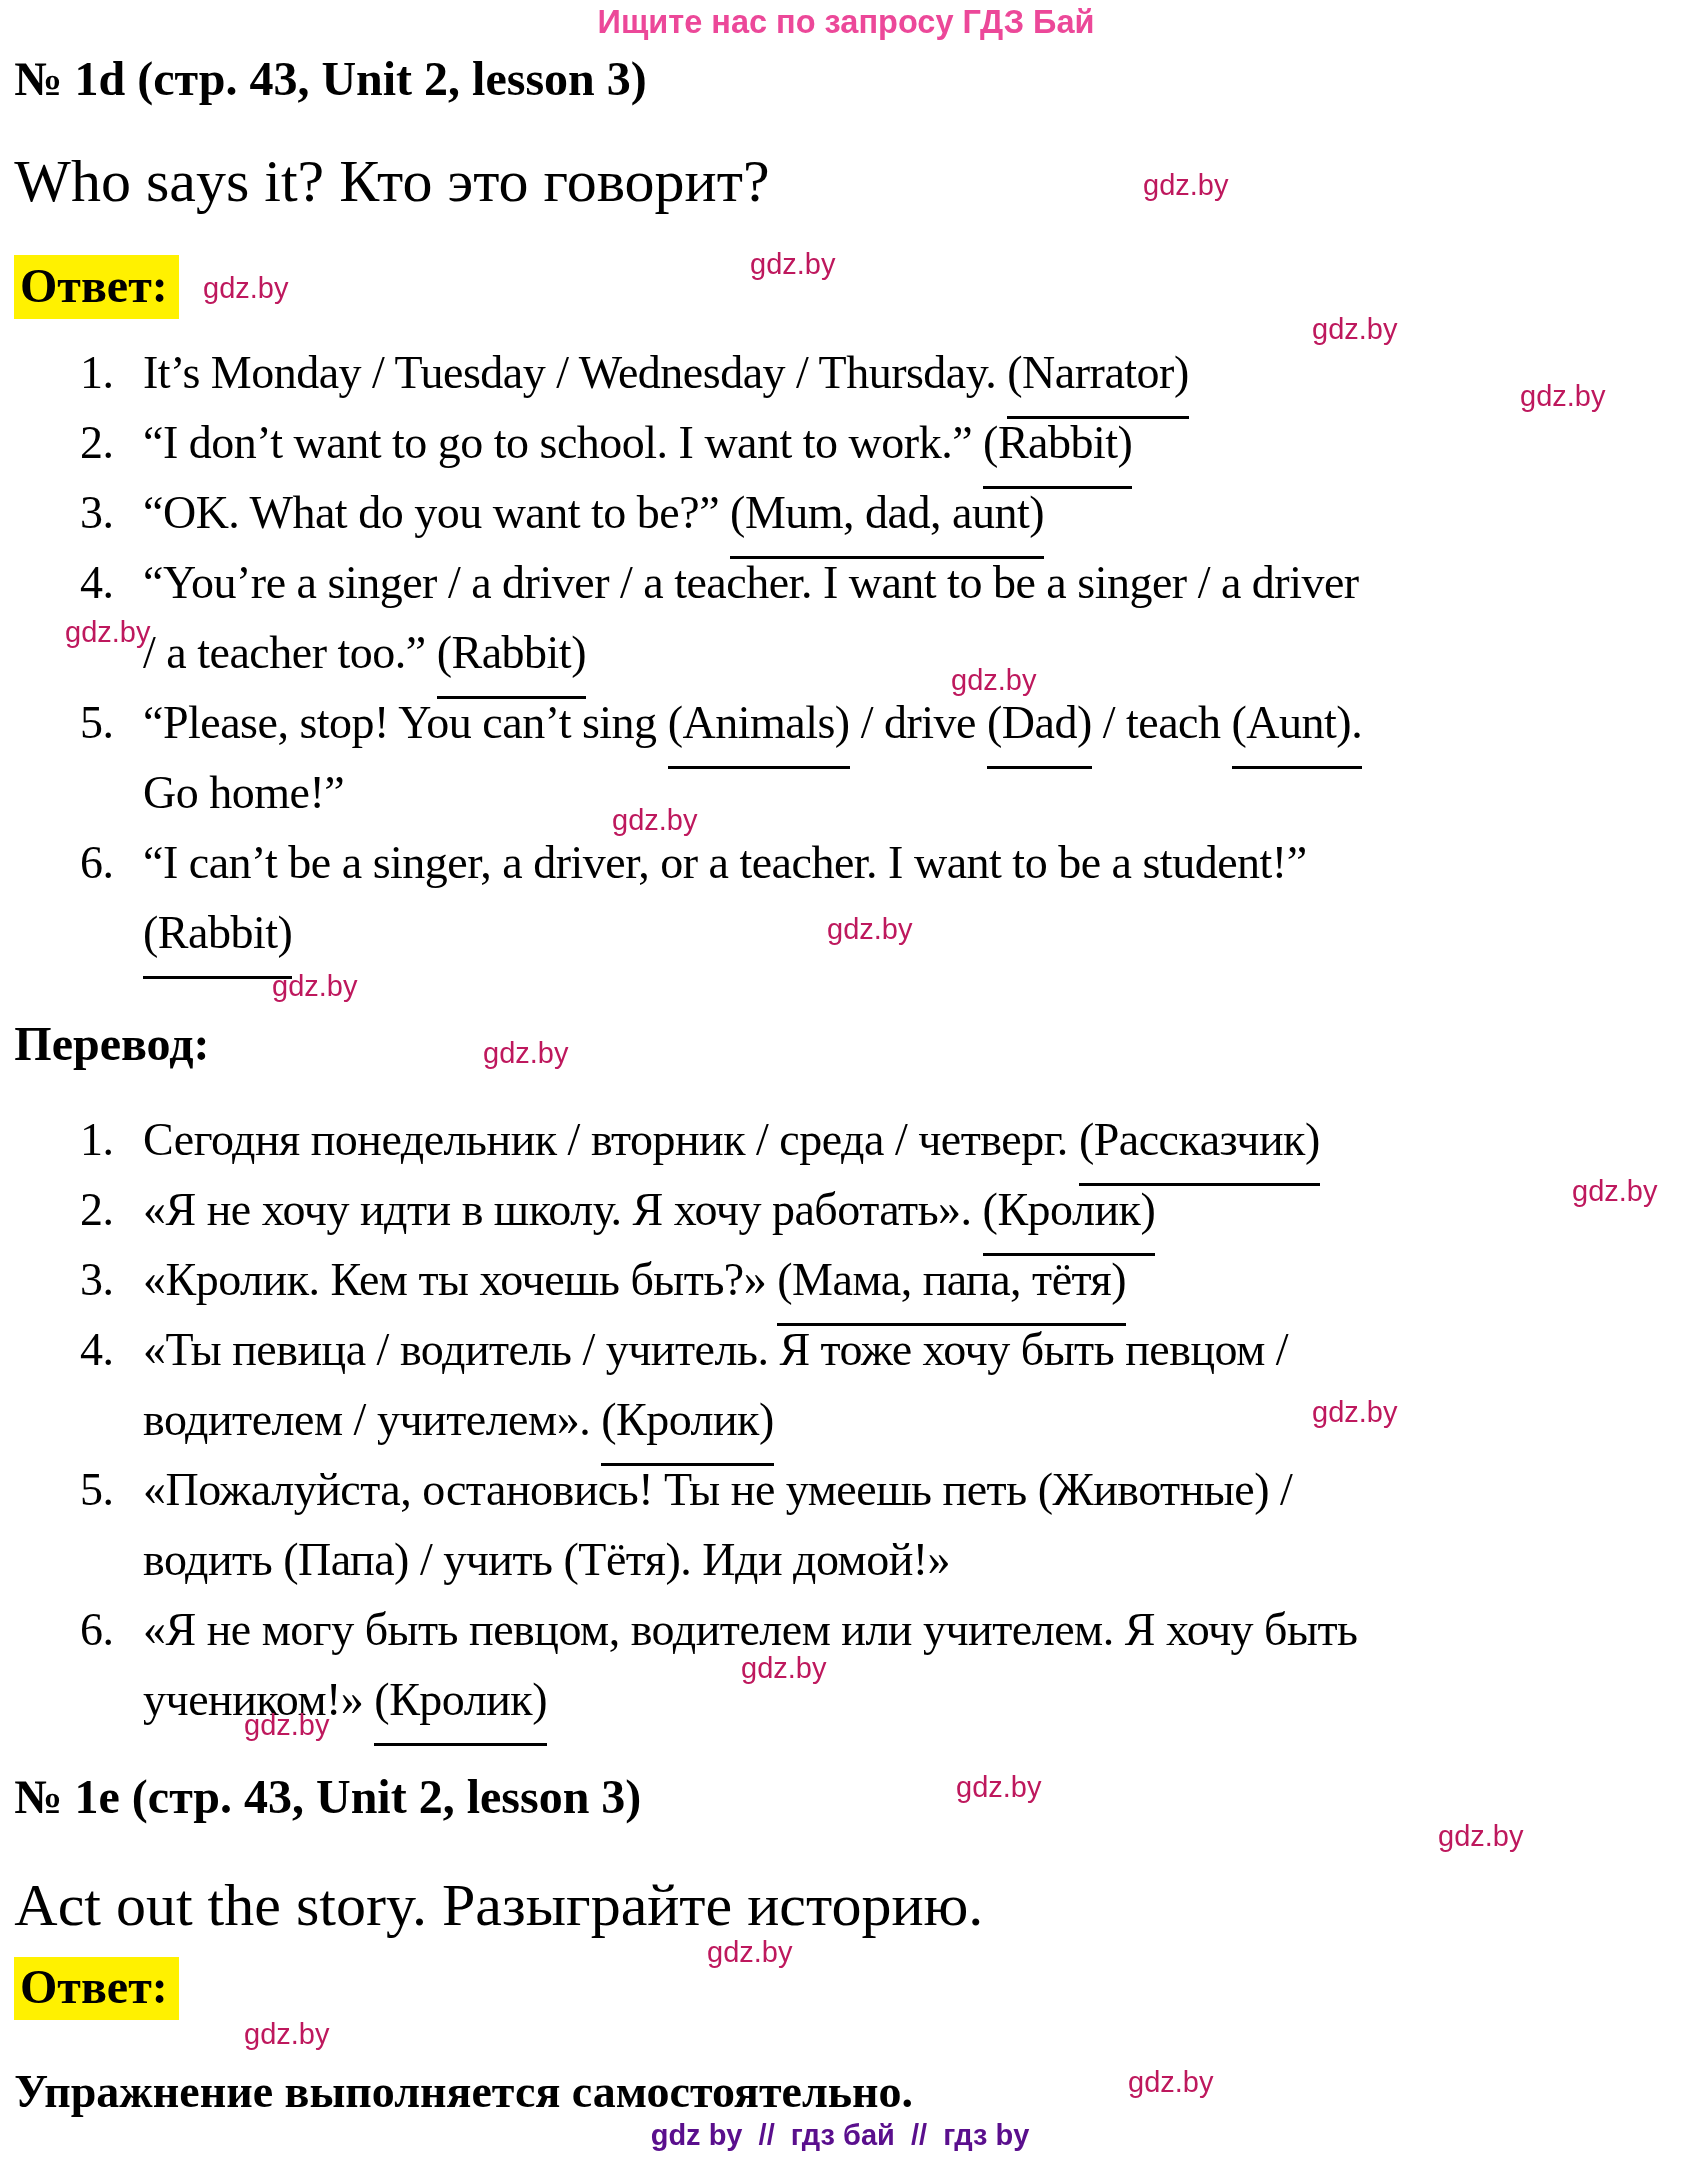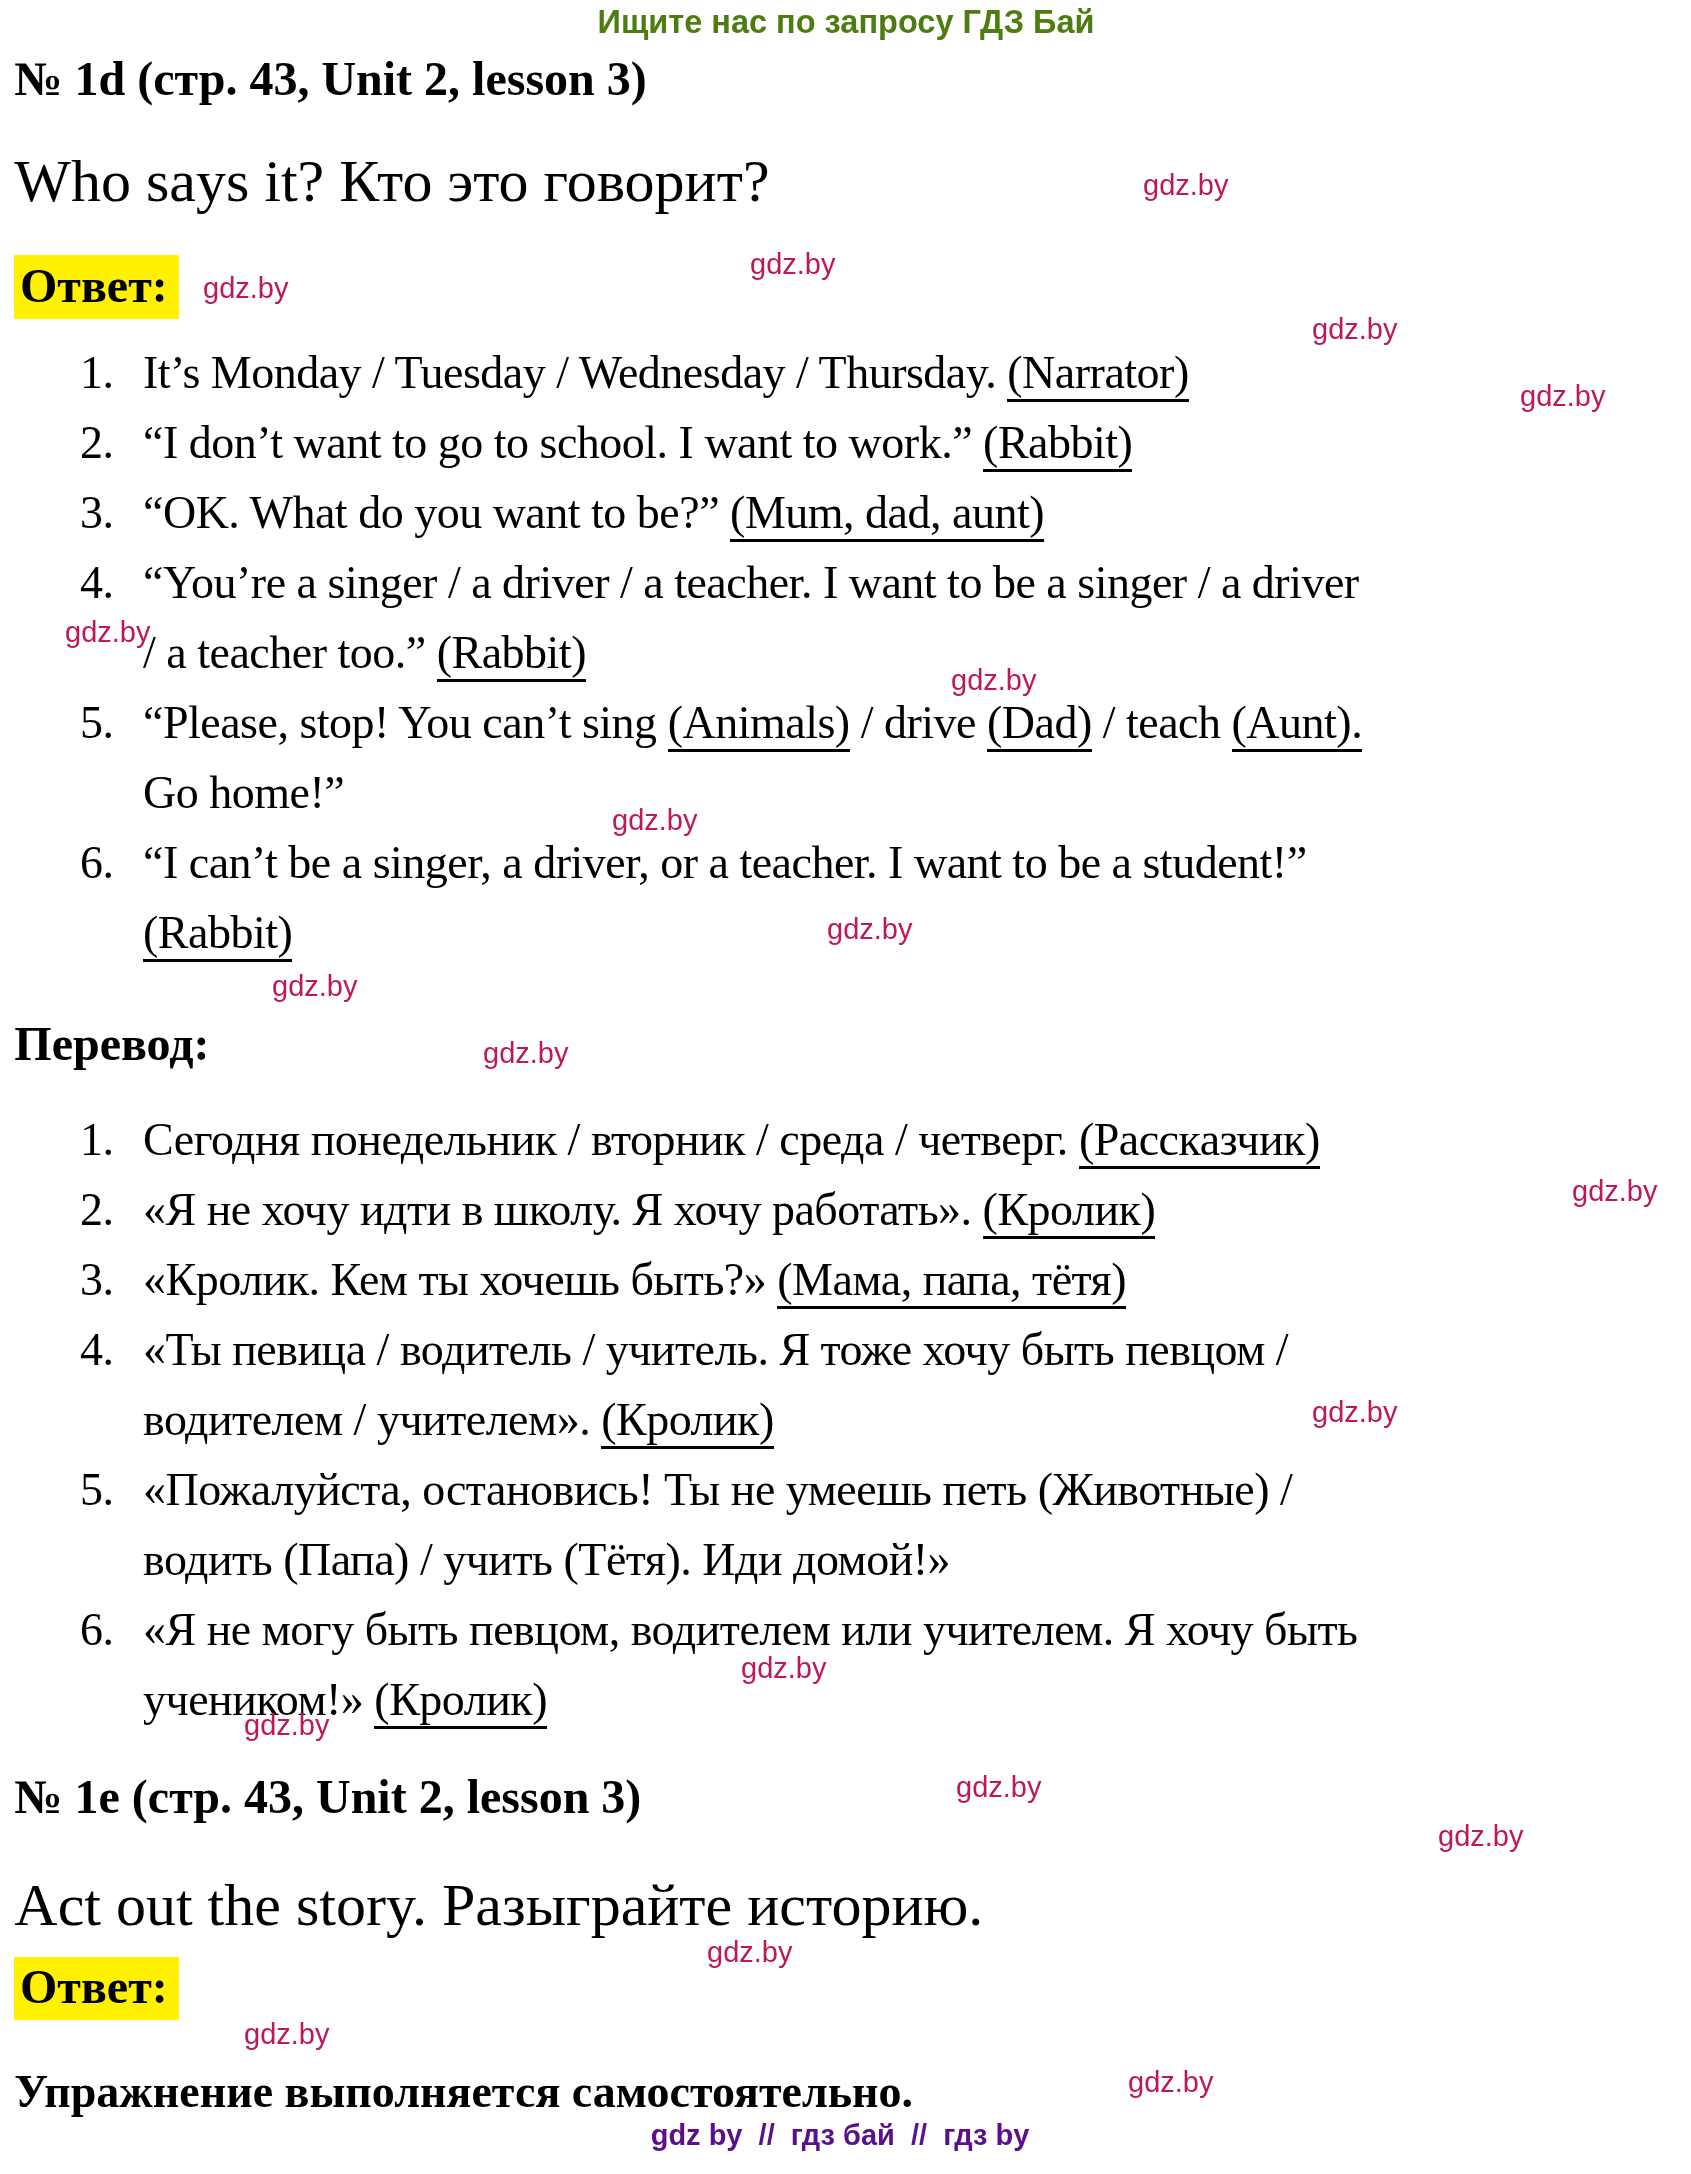--- a/index.html
+++ b/index.html
@@ -28,38 +28,38 @@
   .hl {
     display:inline-block; font-weight:bold; font-size:48px; line-height:48px;
     padding:6.7px 11.5px 8.6px 5.7px; background:#fff100;
   }
   .list {
     margin-top:19px; font-size:46px; line-height:70px; letter-spacing:-0.5px;
   }
   #list-ru { margin-top:34px; }
   .li { position:relative; padding-left:143px; padding-right:7.6px; }
   .li .num { position:absolute; left:80px; }
-  .u { border-bottom:3.8px solid #000; padding-bottom:1px; }
+  .u { border-bottom:3.8px solid #000; padding-bottom:18px; }
   .note { margin:44px 0 0 14.3px; font-size:46px; line-height:55px;font-weight:bold; }
   .banner-bottom {
     position:absolute; left:0; right:12px; top:2236; text-align:center;
     font-family:"Liberation Sans", sans-serif;
     font-size:29px; font-weight:bold; white-space:pre;
   }
   .wm {
     position:absolute; font-family:"Liberation Sans", sans-serif;
     font-size:29px; line-height:31px; color:#be185d; white-space:nowrap;
   }
 </style>
 </head>
 <body>
 
 <div class="page">
 
-  <div class="banner-top" style="color: #4d7c0f;">Ищите нас по запросу ГДЗ Бай</div>
+  <div class="banner-top" style="color: #ec4899;">Ищите нас по запросу ГДЗ Бай</div>
 
   <h1 class="heading" id="h1d">№ 1d (стр. 43, Unit 2, lesson 3)</h1>
 
   <p class="task">Who says it? Кто это говорит?</p>
 
   <div class="answer-row">
     <span class="hl" style="background: rgb(255, 241, 0);">Ответ:</span>
   </div>
 
   <div class="list" id="list-en">

